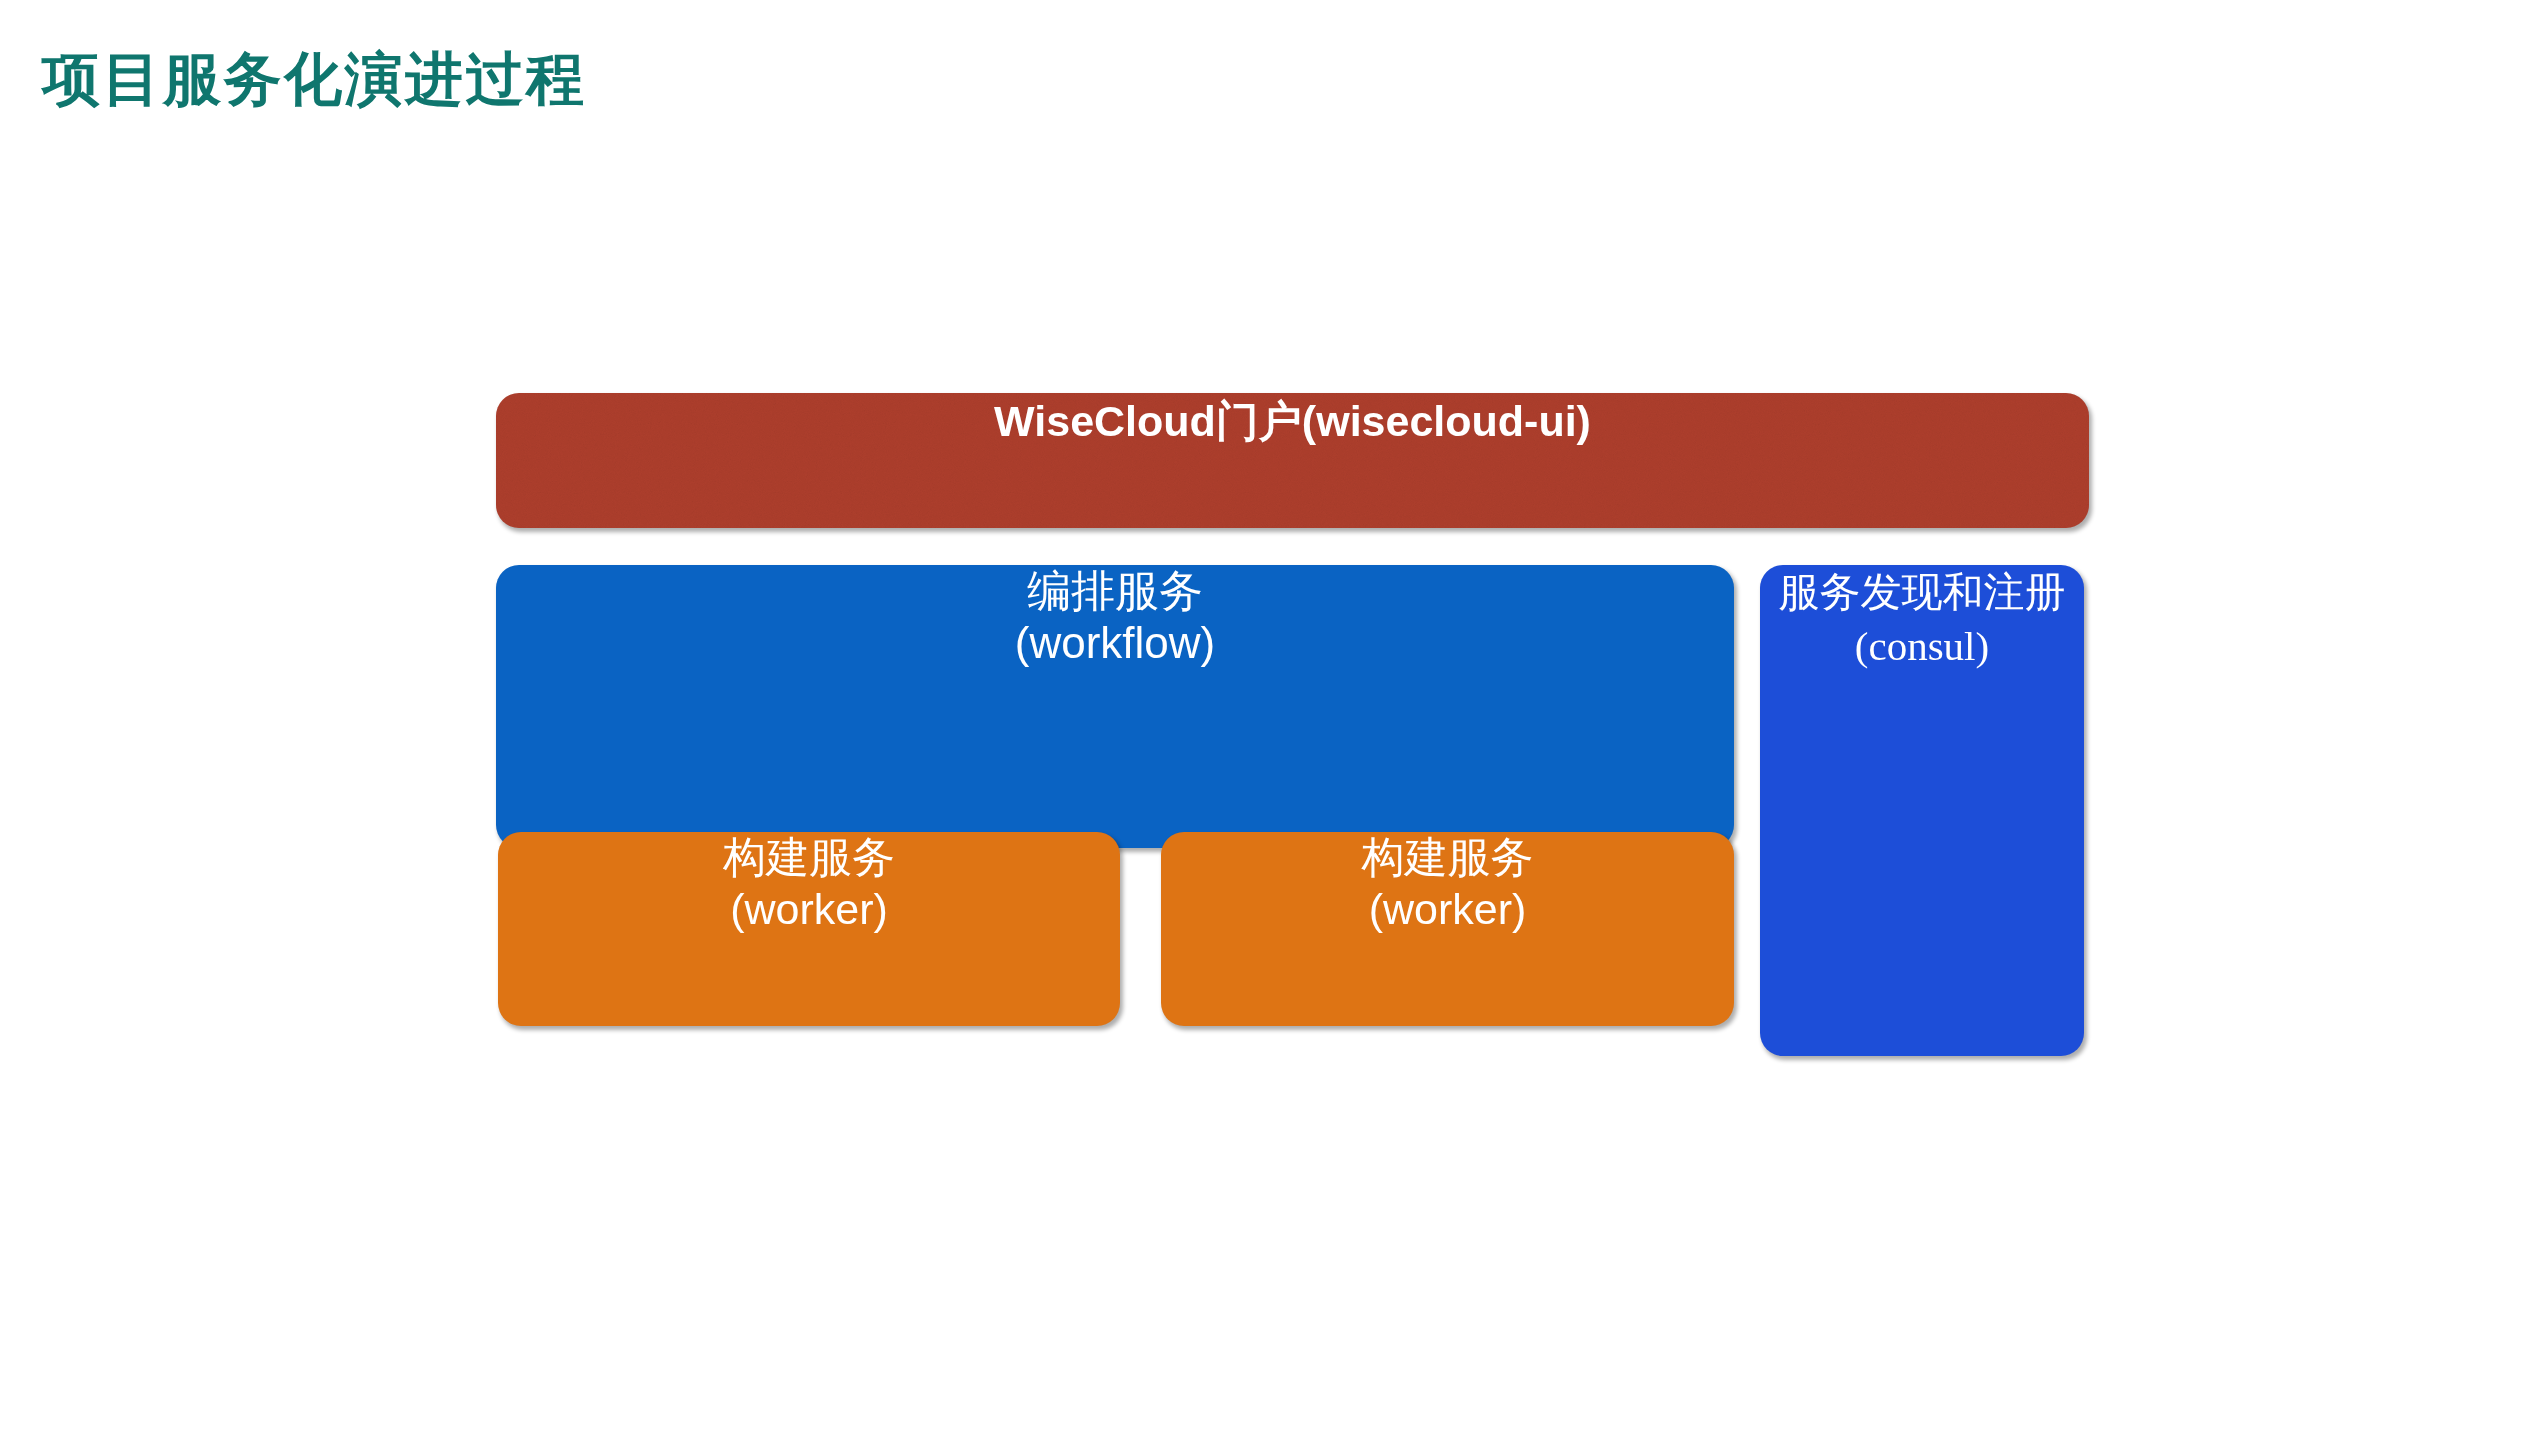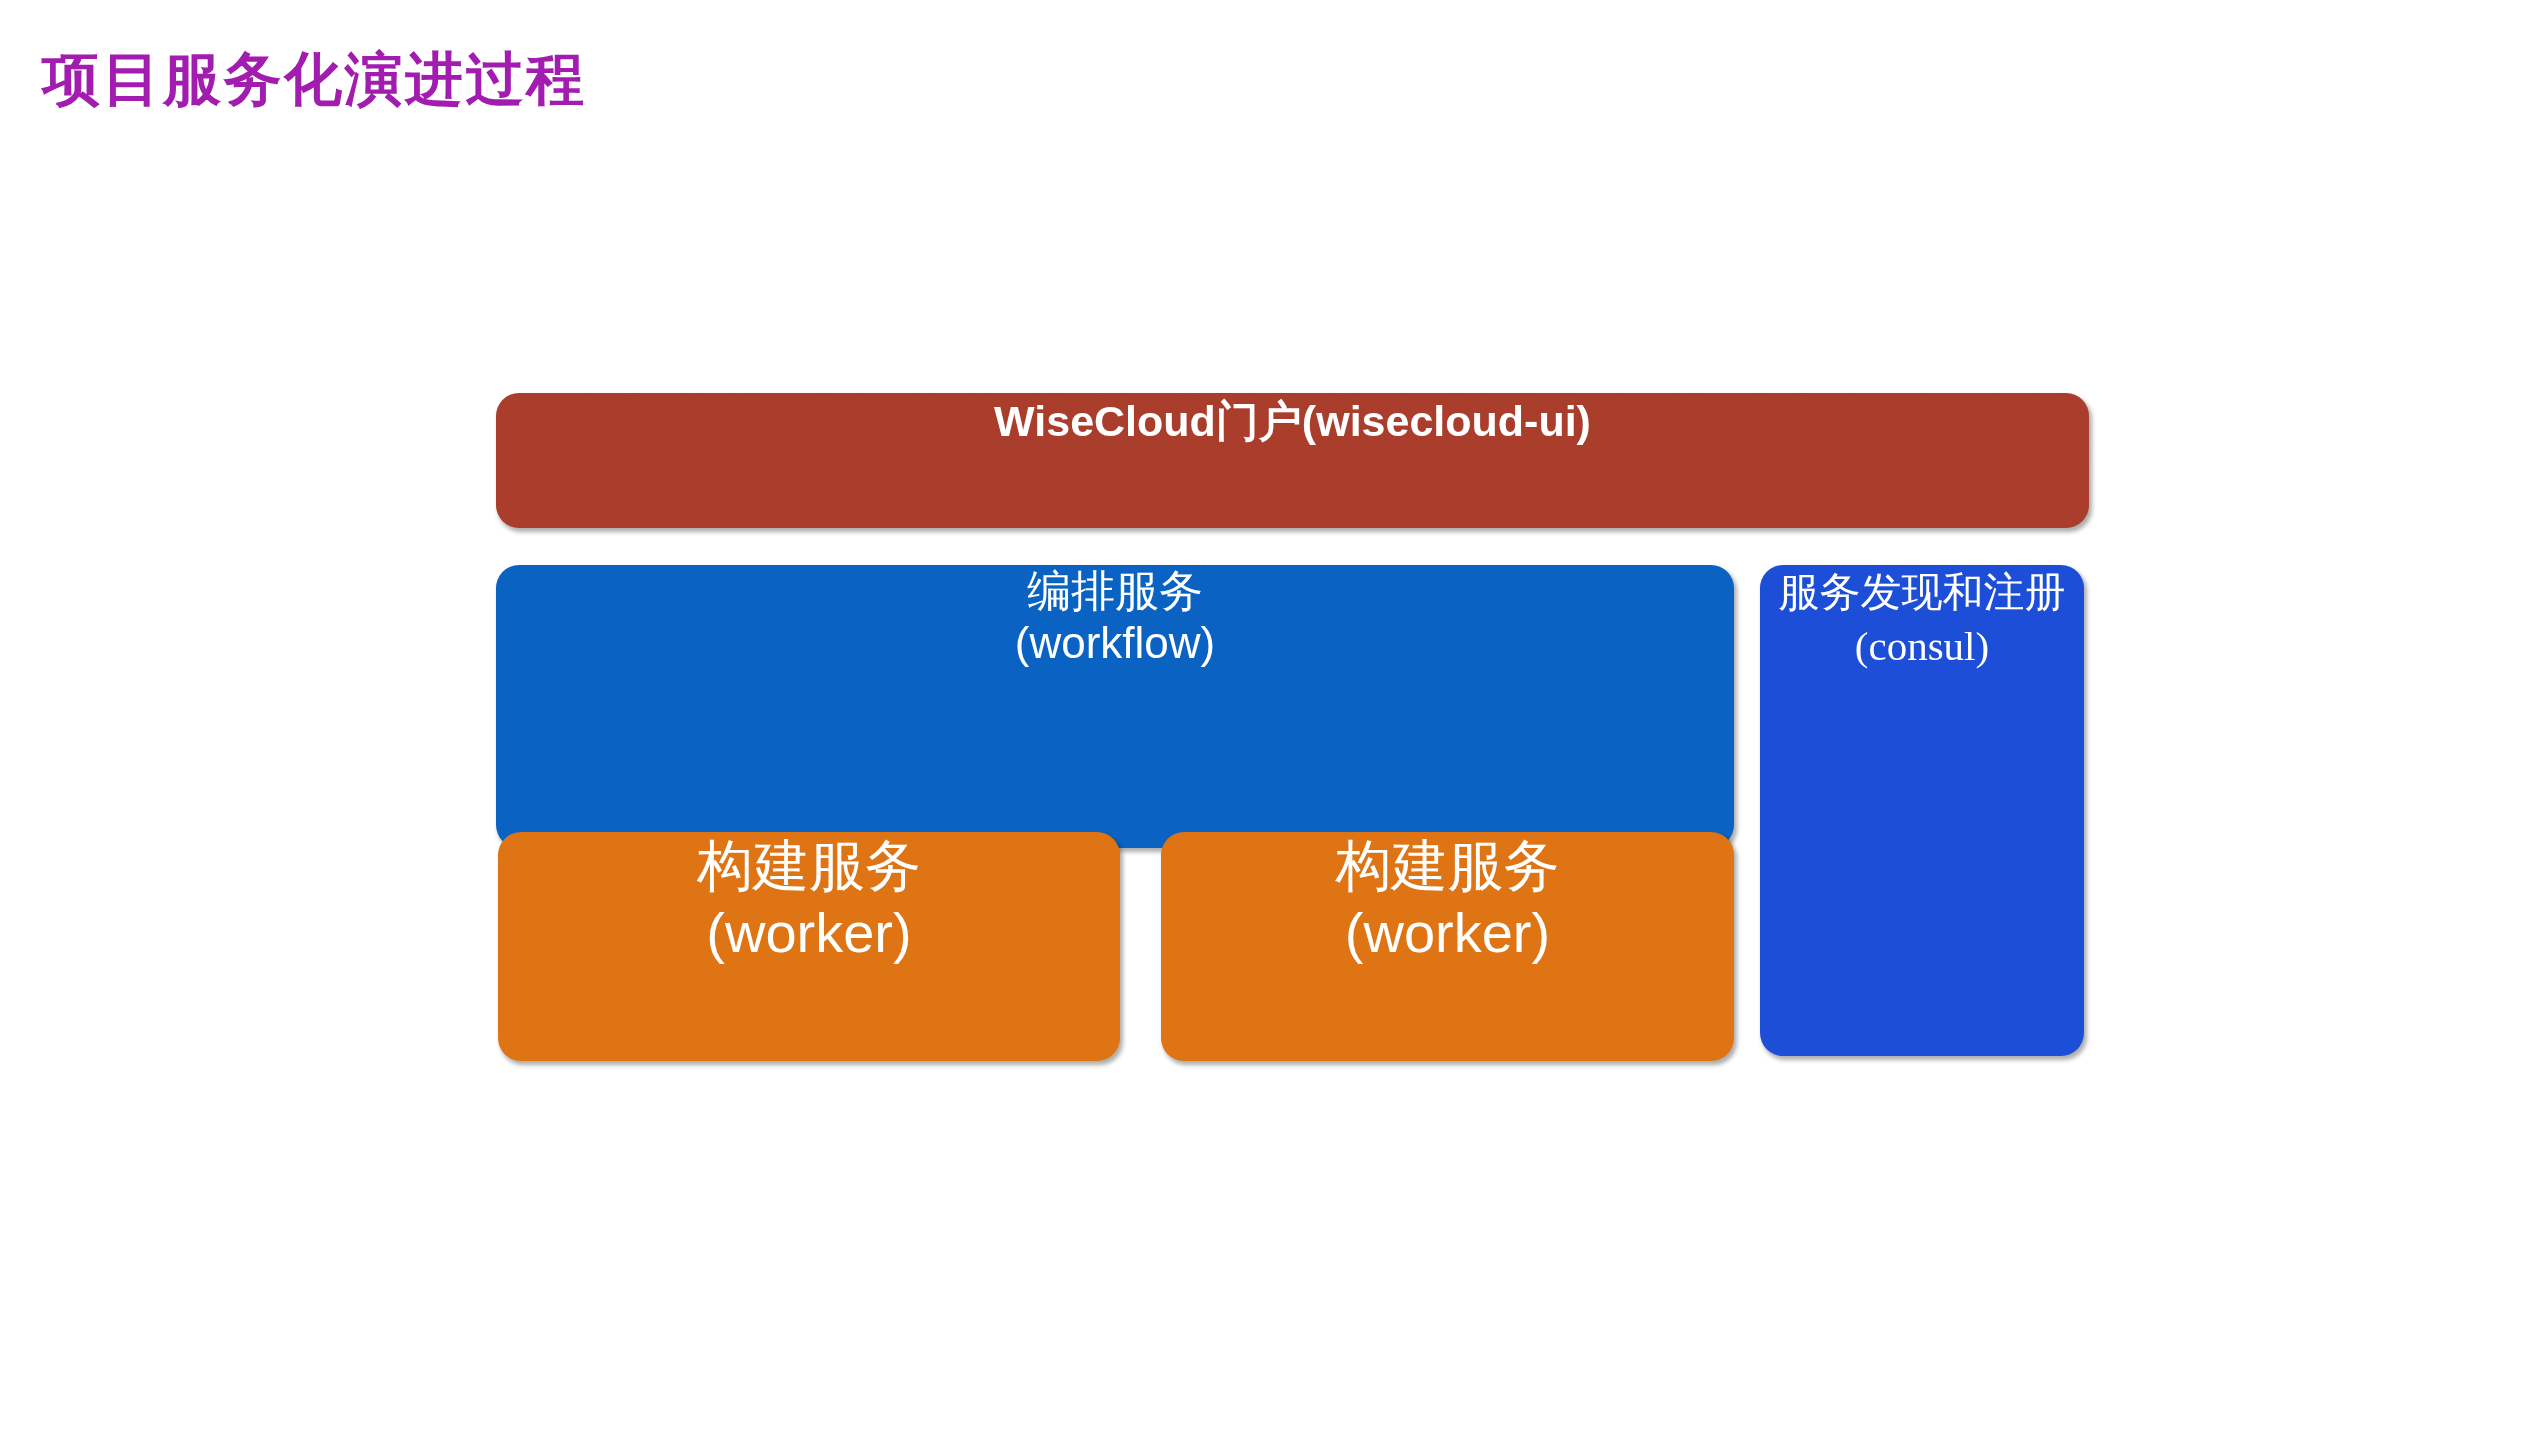--- a/index.html
+++ b/index.html
@@ -45,40 +45,40 @@
     pointer-events: none;
   }
   .portal-box .line { position: relative; }
   .workflow-box {
     left: 496px; top: 565px;
     width: 1238px; height: 283px;
     font-size: 44px; font-weight: 400;
     line-height: 1.18;
   }
   .worker-box {
-    top: 832px; height: 229px;
-    font-size: 56px; font-weight: 400;
+    top: 832px; height: 194px;
+    font-size: 43px; font-weight: 400;
     line-height: 1.2;
   }
   .worker-box-1 { left: 498px;  width: 622px; }
   .worker-box-2 { left: 1161px; width: 573px; }
   .consul-box {
     left: 1760px; top: 565px;
     width: 324px; height: 491px;
     font-size: 41px; font-weight: 400;
     line-height: 1.32;
     font-family: "Liberation Serif", serif;
   }
 </style>
 </head>
 <body>
 
 <div class="slide" style="background-color: rgb(255, 255, 255);">
 
-  <div class="slide-title" style="color: #a21caf;">项目服务化演进过程</div>
+  <div class="slide-title" style="color: #0f766e;">项目服务化演进过程</div>
 
   <div class="box portal-box" style="background-color: rgb(174, 62, 44);">
     <svg class="texture-overlay" preserveAspectRatio="none" xmlns="http://www.w3.org/2000/svg" viewBox="0 0 3155 267" width="1593" height="135">
       <filter id="paperNoise">
         <feTurbulence type="fractalNoise" baseFrequency="0.55" numOctaves="3" stitchTiles="stitch"></feTurbulence>
         <feColorMatrix type="saturate" values="0"></feColorMatrix>
       </filter>
       <rect width="100%" height="100%" filter="url(#paperNoise)"></rect>
     </svg>
     <div class="line">WiseCloud门户(wisecloud-ui)</div>

